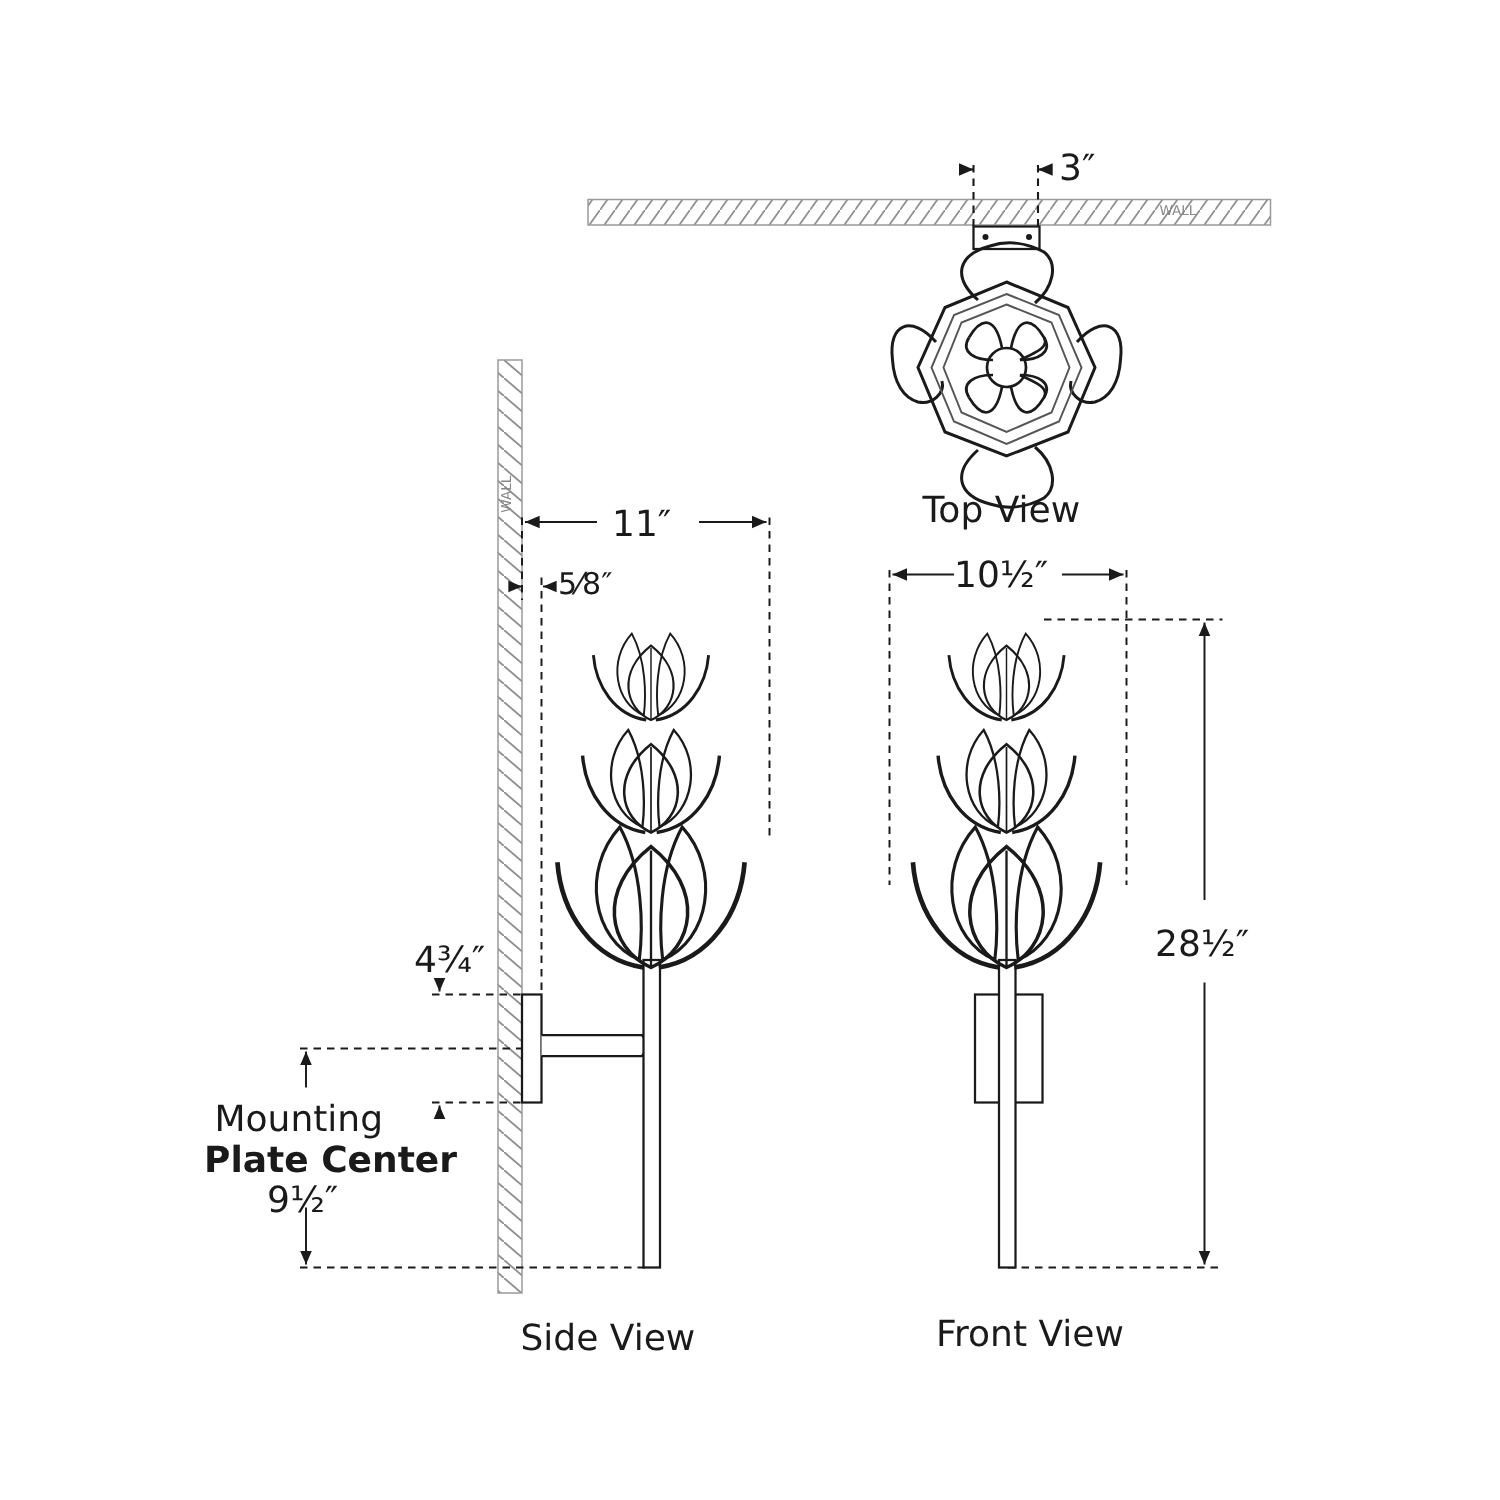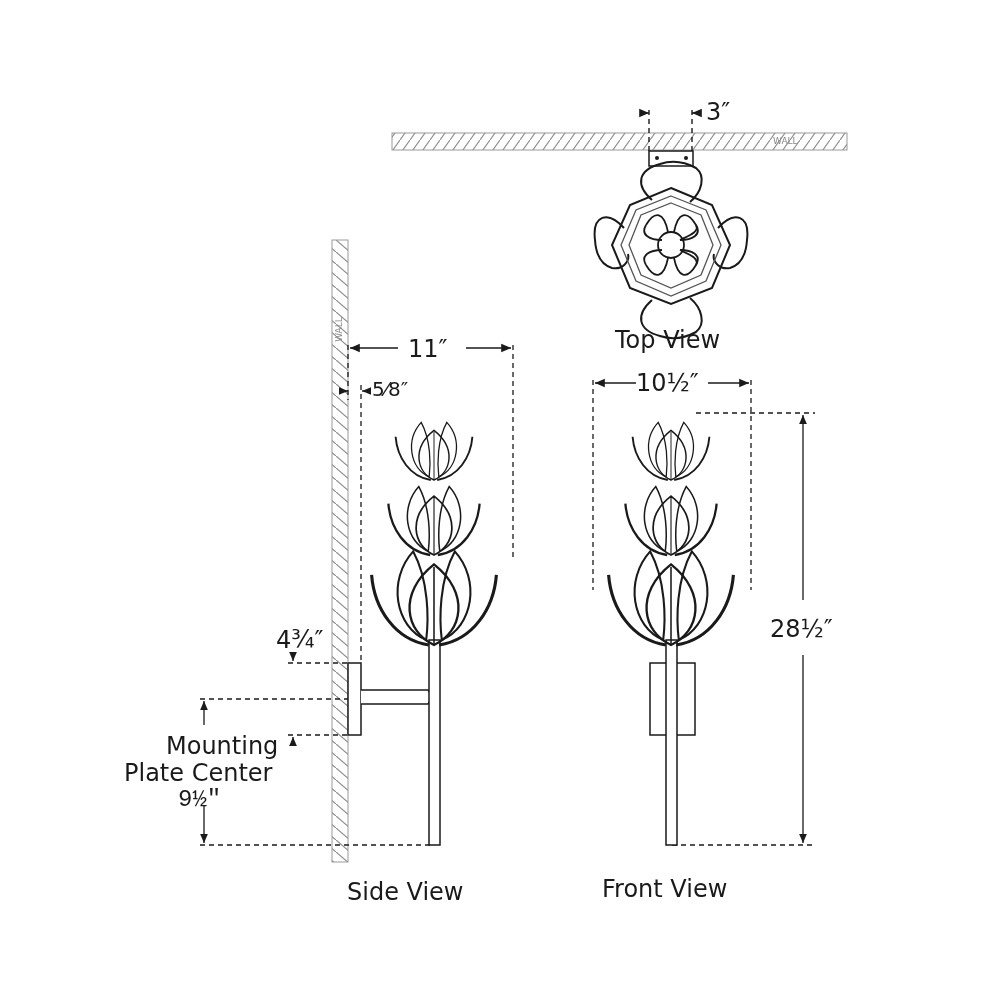--- a/index.html
+++ b/index.html
@@ -136,17 +136,17 @@
 
 <div class="lbl dim" style="left:706px;top:100px;">3″</div>
 <div class="lbl" style="left:773px;top:137px;font-size:9px;color:#888;">WALL</div>
 <div class="lbl" style="left:327px;top:325px;font-size:9px;color:#888;transform:rotate(-90deg);">WALL</div>
 <div class="lbl view" style="left:615px;top:328px;">Top View</div>
 <div class="lbl dim" style="left:408px;top:337px;">11″</div>
 <div class="lbl dim" style="left:372px;top:379px;font-size:20px;">5⁄8″</div>
 <div class="lbl dim" style="left:636px;top:371px;">10½″</div>
 <div class="lbl dim" style="left:770px;top:617px;">28½″</div>
 <div class="lbl dim" style="left:276px;top:628px;">4¾″</div>
-<div class="lbl mount" style="left:143px;top:733px;margin-left:23px;">Mounting</div>
-<div class="lbl mount" style="left:124px;top:760px;">Plate Center</div>
-<div class="lbl mount" style="left:178px;top:787px;font-family:Liberation Mono, monospace;">9½″</div>
+<div class="lbl mount" style="left:143px;top:733px;">Mounting</div>
+<div class="lbl mount" style="left:136px;top:760px;font-weight:bold;">Plate Center</div>
+<div class="lbl mount" style="left:178px;top:787px;">9½″</div>
 <div class="lbl view" style="left:347px;top:880px;">Side View</div>
-<div class="lbl view" style="left:602px;top:877px;">Front View</div>
+<div class="lbl view" style="left:624px;top:877px;">Front View</div>
 
 </body></html>

